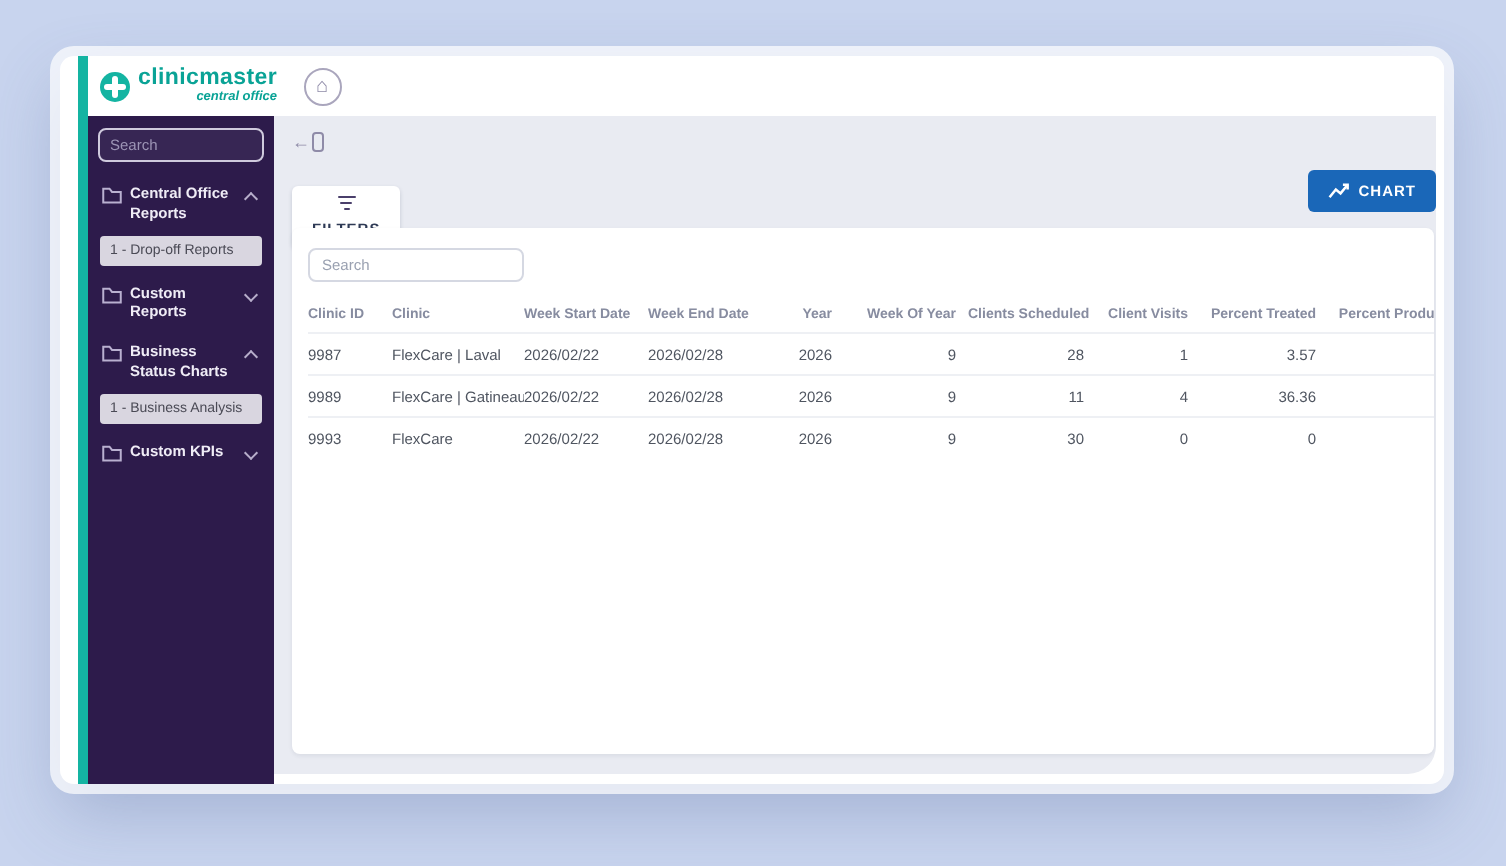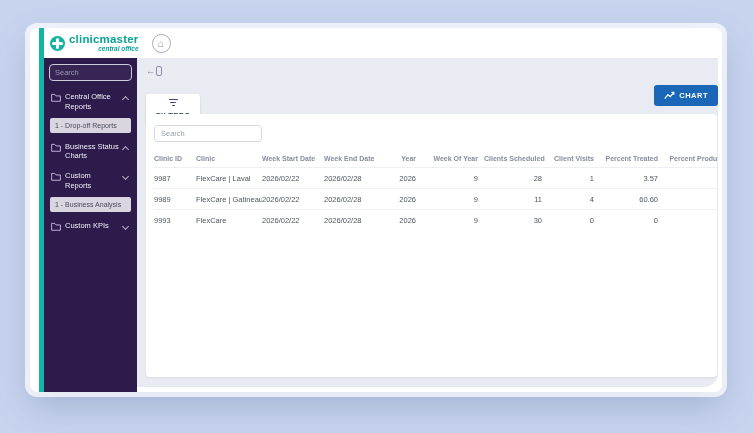--- a/index.html
+++ b/index.html
@@ -26,21 +26,21 @@
               display:flex; align-items:center; justify-content:center; color:#8f8ba8; font-size:10px;
               background:#fff; cursor:pointer; }
 
   
   .sidebar { position:absolute; left:14px; top:30px; width:93px; bottom:0; background:#2d1b4b;
              padding:6px 5px; display:flex; flex-direction:column; }
   .side-search { width:100%; height:17px; background:rgba(255,255,255,0.05); border:1px solid #cfcadd;
                  border-radius:4px; color:#fff; font-size:7.5px; padding:0 5px; margin-bottom:6px; outline:none; }
   .side-search::placeholder { color:#9c94b5; }
   .side-group { display:flex; align-items:flex-start; gap:4px; padding:5px 2px; cursor:pointer; }
-  .side-group .lbl { flex:1; color:#efecf6; font-size:7.5px; font-weight:normal; line-height:1.3; }
+  .side-group .lbl { flex:1; color:#efecf6; font-size:7.5px; font-weight:bold; line-height:1.3; }
   .folder-icon { flex:none; margin-top:1px; }
   .chev { flex:none; width:5px; height:5px; border-right:1.4px solid #b7aecb; border-bottom:1.4px solid #b7aecb;
           margin-top:3px; margin-right:2px; }
   .chev.down { transform:rotate(45deg); }
   .chev.up   { transform:rotate(-135deg); margin-top:5px; }
   .side-child { background:#d9d6e0; color:#4a4a55; font-size:7px; padding:4px 5px; border-radius:2px;
                 margin:1px 1px 4px 1px; cursor:pointer; }
 
   
   .content { position:absolute; left:107px; top:30px; right:4px; bottom:5px; background:#e9ebf2;
@@ -106,30 +106,30 @@
         </svg>
       <span class="lbl">Central Office Reports</span>
       <i class="chev up"></i>
     </div>
     <div class="side-child">1 - Drop-off Reports</div>
 
     <div class="side-group">
       <svg class="folder-icon" width="10" height="9" viewBox="0 0 16 14">
           <path d="M1 2 h5 l2 2.5 h7 v8.5 H1 z" fill="none" stroke="#b9b0d0" stroke-width="1.6"></path>
         </svg>
+      <span class="lbl">Custom Reports</span>
+      <i class="chev down"></i>
+    </div>
+
+    <div class="side-group">
+      <svg class="folder-icon" width="10" height="9" viewBox="0 0 16 14">
+          <path d="M1 2 h5 l2 2.5 h7 v8.5 H1 z" fill="none" stroke="#b9b0d0" stroke-width="1.6"></path>
+        </svg>
       <span class="lbl">Business Status Charts</span>
       <i class="chev up"></i>
-    </div>
-
-    <div class="side-group">
-      <svg class="folder-icon" width="10" height="9" viewBox="0 0 16 14">
-          <path d="M1 2 h5 l2 2.5 h7 v8.5 H1 z" fill="none" stroke="#b9b0d0" stroke-width="1.6"></path>
-        </svg>
-      <span class="lbl">Custom Reports</span>
-      <i class="chev down"></i>
     </div>
     <div class="side-child">1 - Business Analysis</div>
 
 
     <div class="side-group">
       <svg class="folder-icon" width="10" height="9" viewBox="0 0 16 14">
           <path d="M1 2 h5 l2 2.5 h7 v8.5 H1 z" fill="none" stroke="#b9b0d0" stroke-width="1.6"></path>
         </svg>
       <span class="lbl">Custom KPIs</span>
       <i class="chev down"></i>
@@ -206,21 +206,21 @@
           </tr>
           <tr>
             <td>9989</td>
             <td>FlexCare | Gatineau</td>
             <td>2026/02/22</td>
             <td>2026/02/28</td>
             <td class="num">2026</td>
             <td class="num">9</td>
             <td class="num">11</td>
             <td class="num">4</td>
-            <td class="num">60.60</td>
+            <td class="num">36.36</td>
             <td class="num"></td>
           </tr>
           <tr>
             <td>9993</td>
             <td>FlexCare</td>
             <td>2026/02/22</td>
             <td>2026/02/28</td>
             <td class="num">2026</td>
             <td class="num">9</td>
             <td class="num">30</td>

